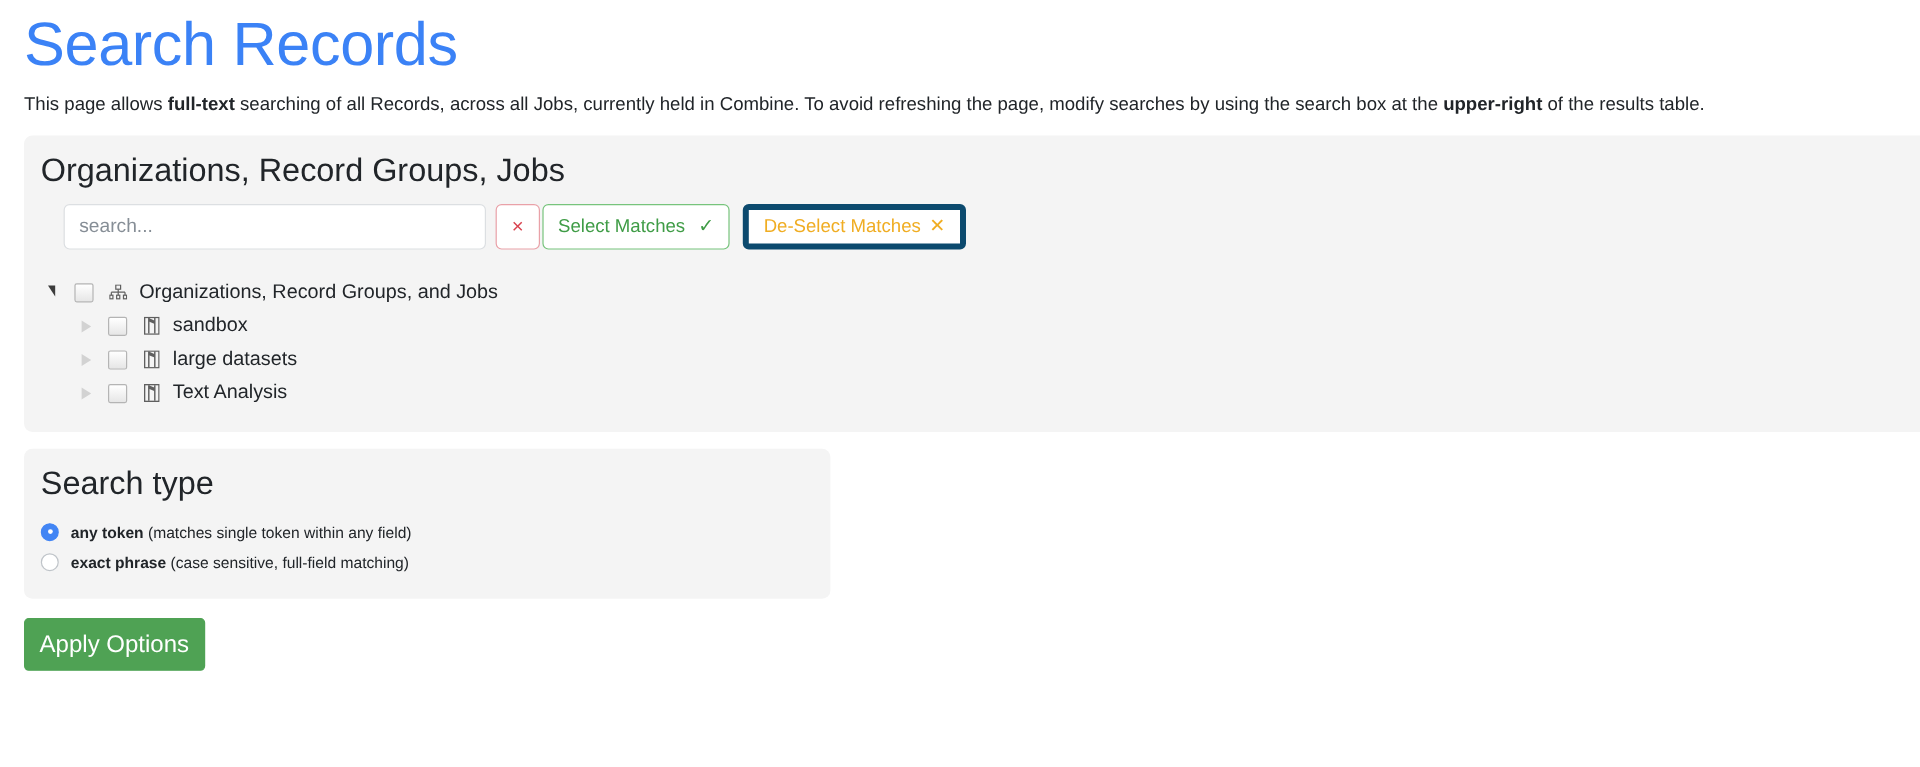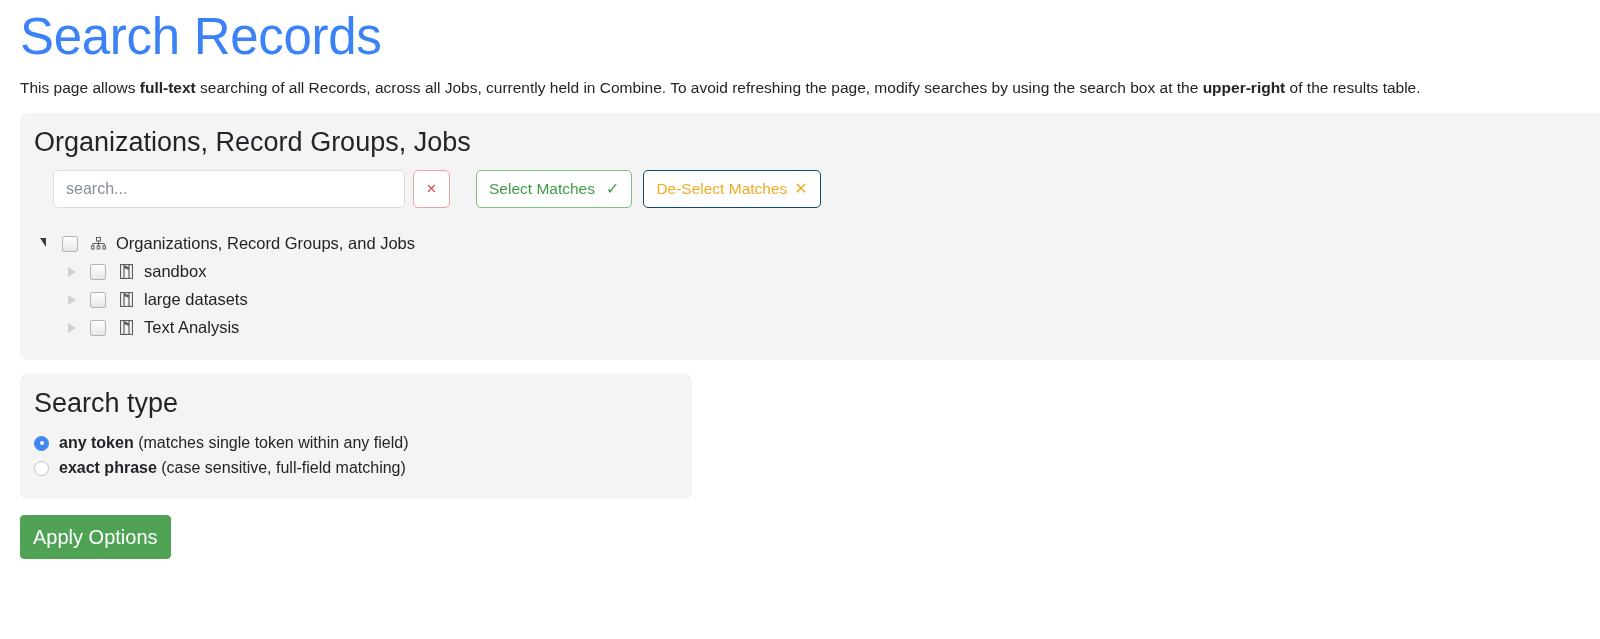--- a/index.html
+++ b/index.html
@@ -114,22 +114,22 @@
     font-size: 15.5px;
     display: inline-flex;
     align-items: center;
     justify-content: center;
     gap: 7px;
     cursor: pointer;
     font-family: "Liberation Sans", sans-serif;
     padding: 0 12px;
   }
   .obtn-danger { border: 1px solid #e9a1a8; color: #d9434f; width: 37px; padding: 0; margin-left: 8px; font-size: 17px; }
-  .obtn-success { border: 1px solid #77c47c; color: #3f9c46; margin-left: 26px; gap: 11px; }
-  .obtn-warning { border: 1px solid #0c4a6e; color: #f0ad22; margin-left: 11px; }
+  .obtn-success { border: 1px solid #77c47c; color: #3f9c46; margin-left: 2px; gap: 11px; }
+  .obtn-warning { border: 5px solid #0c4a6e; color: #f0ad22; margin-left: 11px; }
   .obtn .glyph { font-size: 16px; line-height: 1; }
 
   
   .tree { margin-top: 22px; }
   .tree-row {
     display: flex;
     align-items: center;
     height: 28px;
     font-size: 16.5px;
     color: #212529;
@@ -175,21 +175,21 @@
     color: #5f5f5f;
   }
   .tlabel { margin-left: 8px; white-space: nowrap; }
 
   
   .panel-narrow { width: 672px; }
   .radio-row {
     display: flex;
     align-items: center;
     height: 25px;
-    font-size: 16px;
+    font-size: 13px;
     color: #212529;
   }
   .radio {
     width: 15px; height: 15px;
     border-radius: 50%;
     border: 1px solid #bfc4c9;
     background: #ffffff;
     flex: 0 0 15px;
     margin-right: 10px;
     position: relative;

